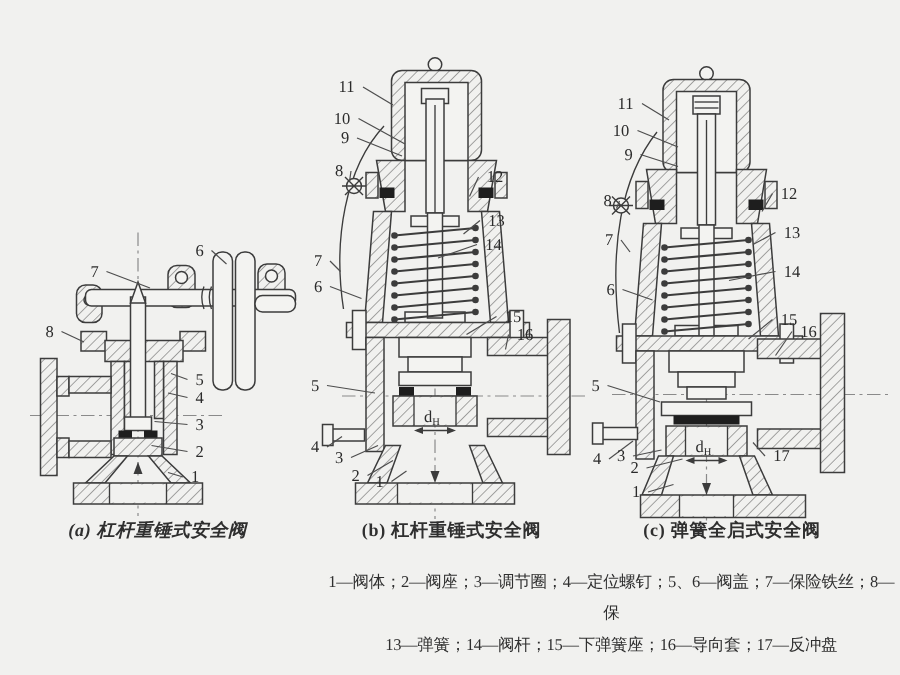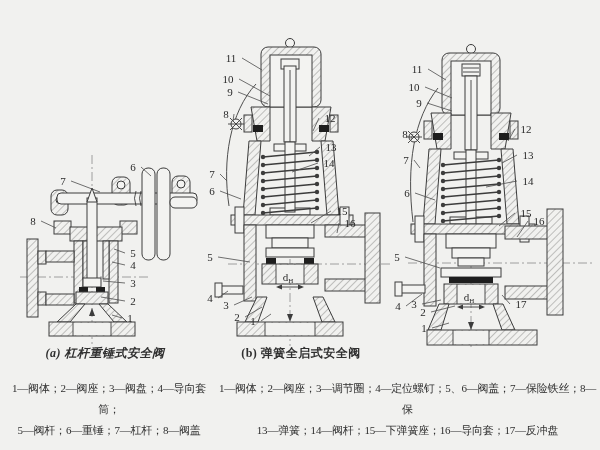--- a/index.html
+++ b/index.html
@@ -376,25 +376,22 @@
           <text x="423" y="315.5" class="num">2</text>
           <line x1="432" y1="328" x2="449" y2="323" class="ldr"></line>
           <text x="424" y="331.5" class="num">1</text>
           <line x1="510" y1="304" x2="502" y2="295" class="ldr"></line>
           <text x="521" y="307.5" class="num">17</text>
         </g>
   </g>
 </svg>
 
 <div class="caption" style="left:20px;top:345px;font-style:italic;">(a) 杠杆重锤式安全阀</div>
-<div class="caption" style="left:216px;top:345px;">(b) 弹簧全启式安全阀</div>
-
-<div class="legend" style="left:2px;top:378px;width:214px;">
-  <div>1—阀体；2—阀座；3—阀盘；4—导向套筒；</div>
-  <div>5—阀杆；6—重锤；7—杠杆；8—阀盖</div>
-</div>
+<div class="caption" style="left:216px;top:345px;">(b) 杠杆重锤式安全阀</div>
+<div class="caption" style="left:403px;top:345px;">(c) 弹簧全启式安全阀</div>
+
 
 <div class="legend" style="left:217px;top:378px;width:381px;">
   <div>1—阀体；2—阀座；3—调节圈；4—定位螺钉；5、6—阀盖；7—保险铁丝；8—保</div>
   <div>13—弹簧；14—阀杆；15—下弹簧座；16—导向套；17—反冲盘</div>
 </div>
 
 </div>
 
 </body></html>

